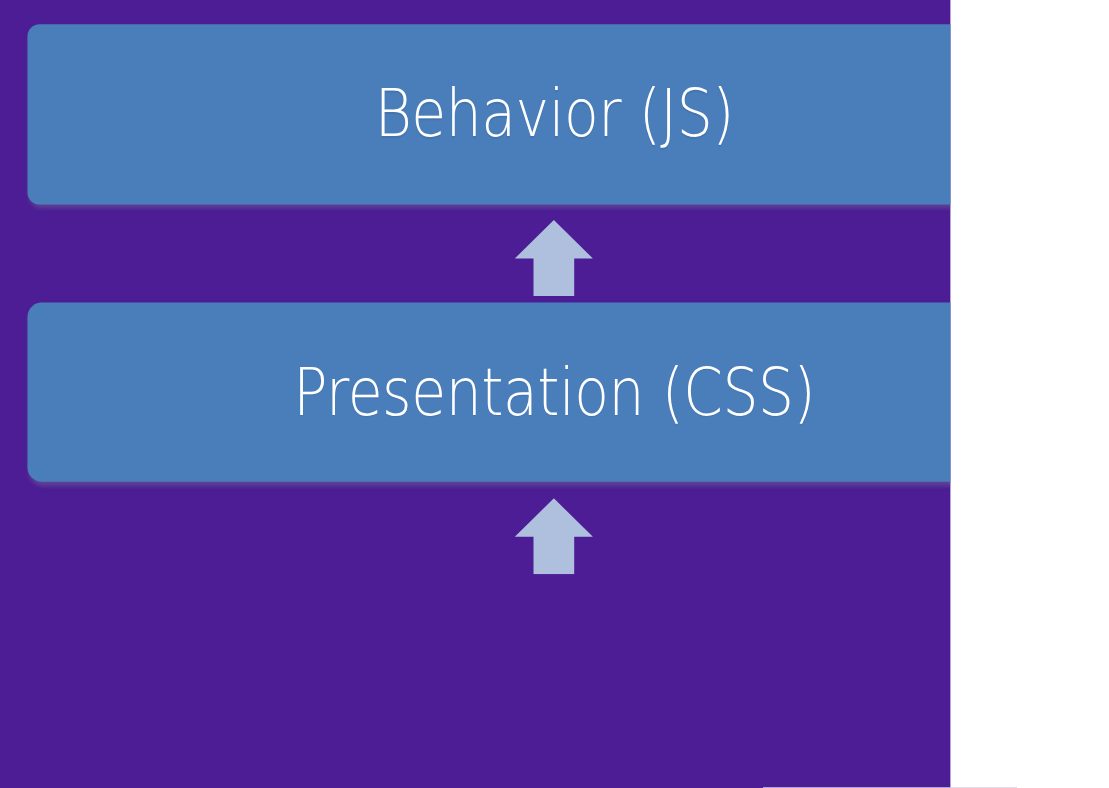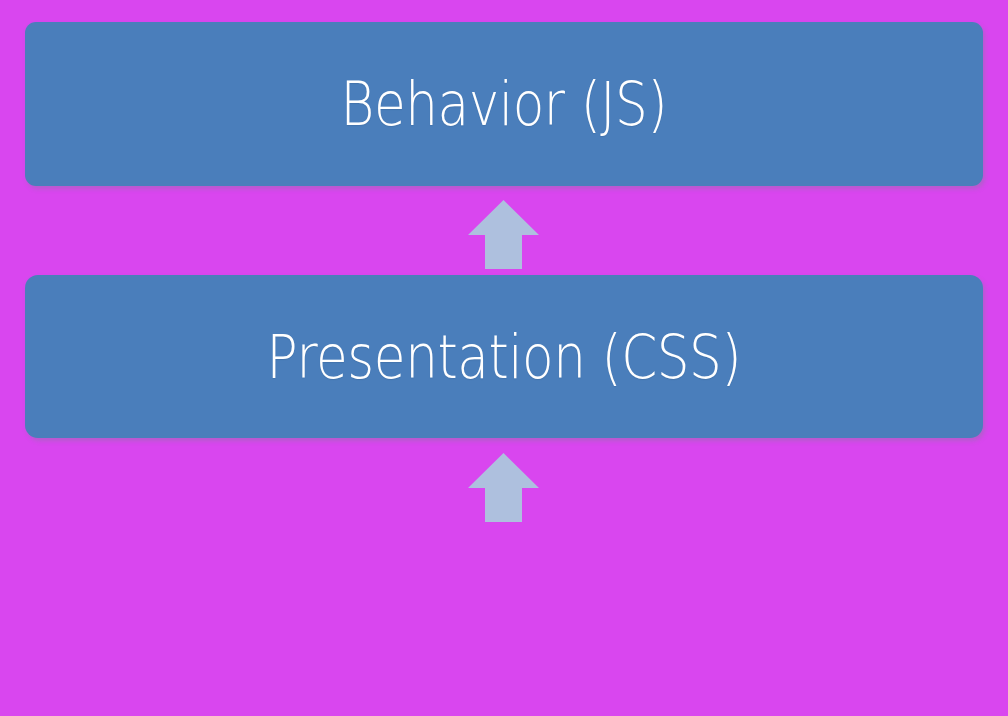--- a/index.html
+++ b/index.html
@@ -6,23 +6,23 @@
   html, body {
     margin: 0;
     padding: 0;
     background: #ffffff;
   }
   body {
     font-family: "Liberation Sans", "DejaVu Sans", sans-serif;
   }
   #canvas {
     position: relative;
-    width: 1008px;
+    width: 864px;
     height: 716px;
-    background: #d946ef;
+    background: #4c1d95;
     overflow: hidden;
   }
 
   
   .layer-box {
     position: absolute;
     left: 25px;
     width: 958px;
     box-sizing: border-box;
     background: #4a7ebb;

